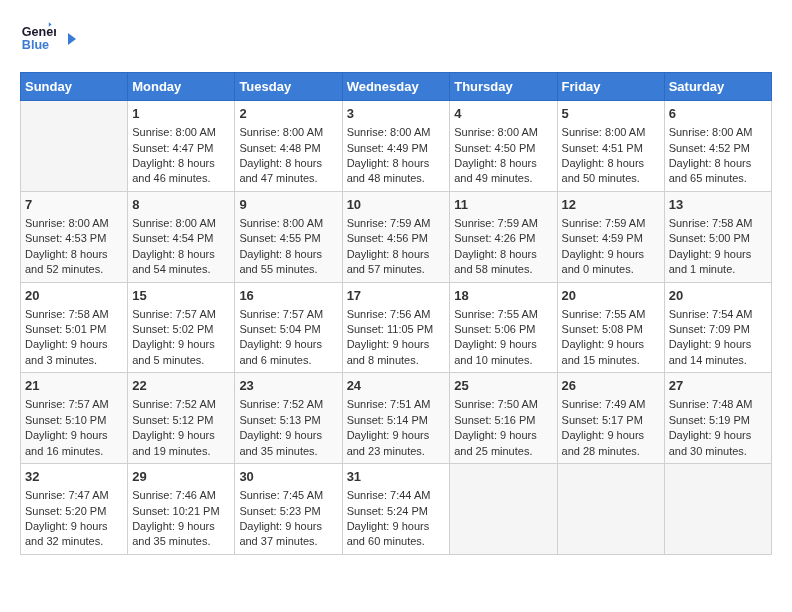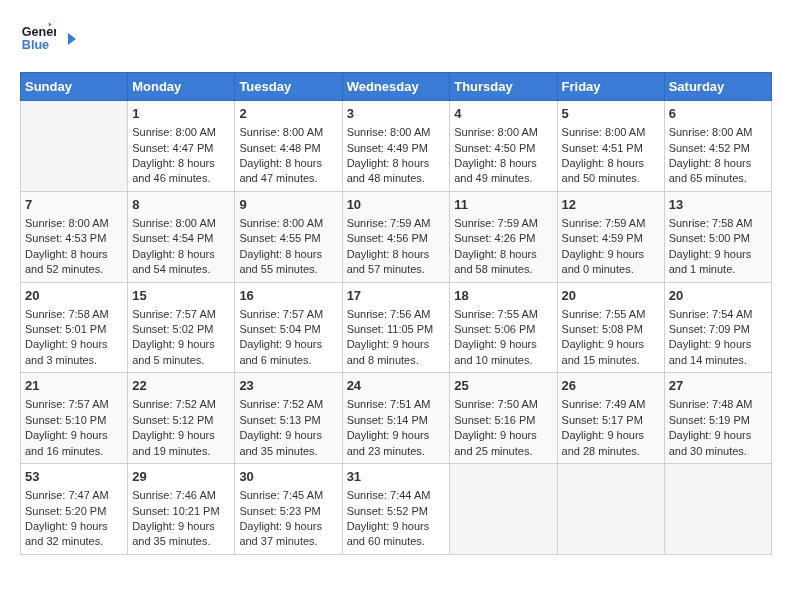--- a/index.html
+++ b/index.html
@@ -311,21 +311,21 @@
         <td>
           <span class="day-num">27</span>
           <div>Sunrise: 7:48 AM</div>
           <div>Sunset: 5:19 PM</div>
           <div>Daylight: 9 hours</div>
           <div>and 30 minutes.</div>
         </td>
       </tr>
       <tr>
         <td>
-          <span class="day-num">53</span>
+          <span class="day-num">32</span>
           <div>Sunrise: 7:47 AM</div>
           <div>Sunset: 5:20 PM</div>
           <div>Daylight: 9 hours</div>
           <div>and 32 minutes.</div>
         </td>
         <td>
           <span class="day-num">29</span>
           <div>Sunrise: 7:46 AM</div>
           <div>Sunset: 10:21 PM</div>
           <div>Daylight: 9 hours</div>
@@ -334,21 +334,21 @@
         <td>
           <span class="day-num">30</span>
           <div>Sunrise: 7:45 AM</div>
           <div>Sunset: 5:23 PM</div>
           <div>Daylight: 9 hours</div>
           <div>and 37 minutes.</div>
         </td>
         <td>
           <span class="day-num">31</span>
           <div>Sunrise: 7:44 AM</div>
-          <div>Sunset: 5:52 PM</div>
+          <div>Sunset: 5:24 PM</div>
           <div>Daylight: 9 hours</div>
           <div>and 60 minutes.</div>
         </td>
         <td class="cell-empty"></td>
         <td class="cell-empty"></td>
         <td class="cell-empty"></td>
       </tr>
     </tbody>
 </table>
 

